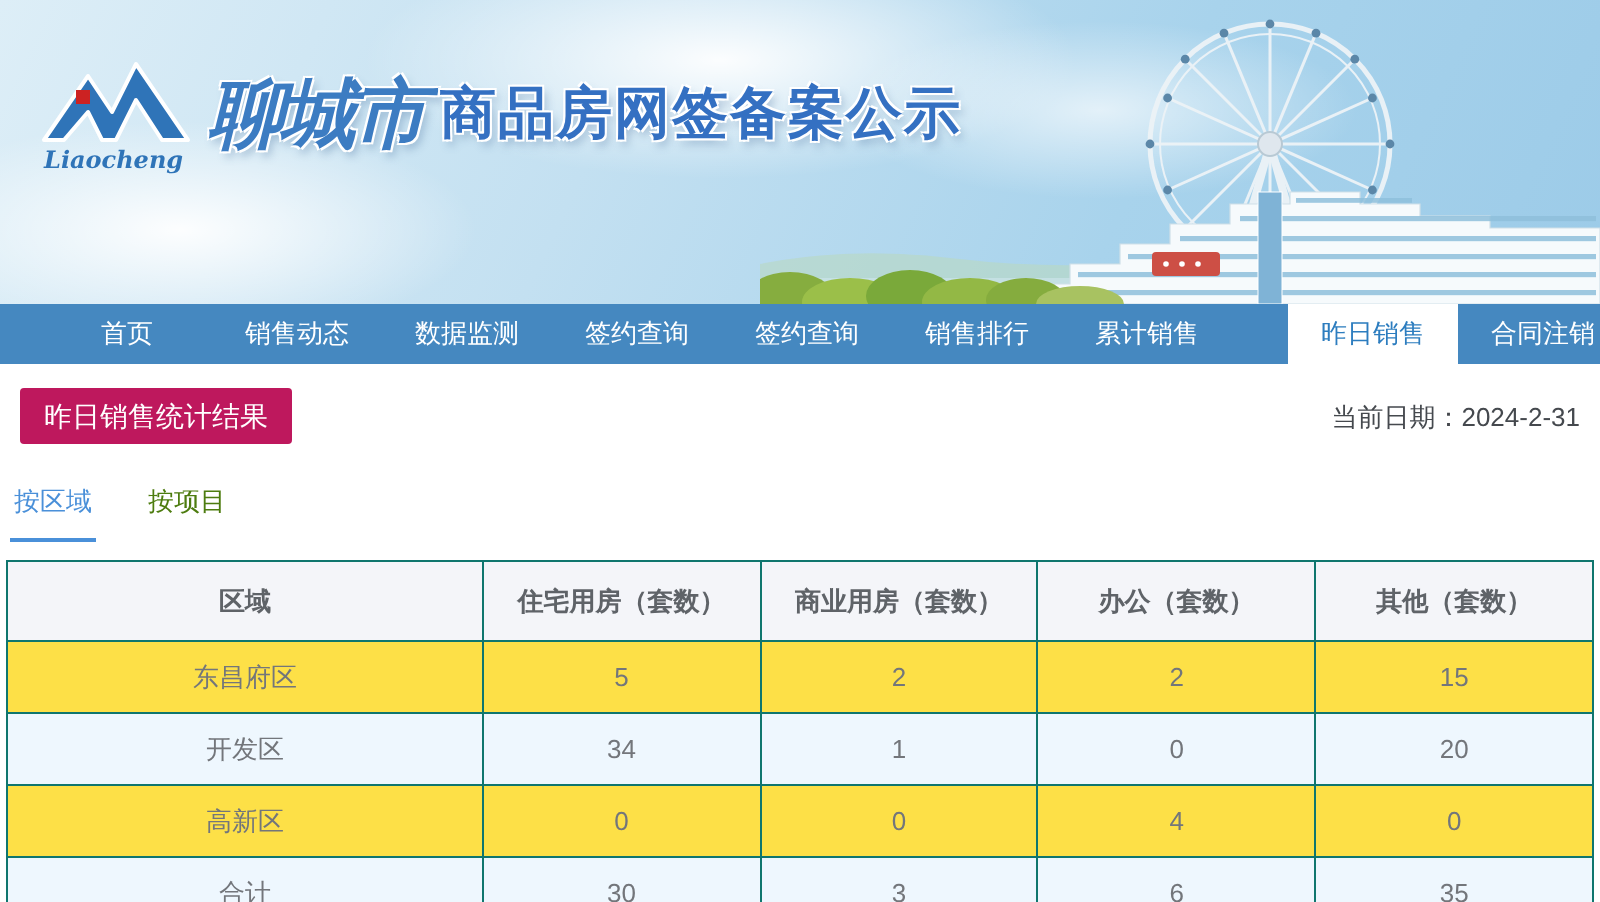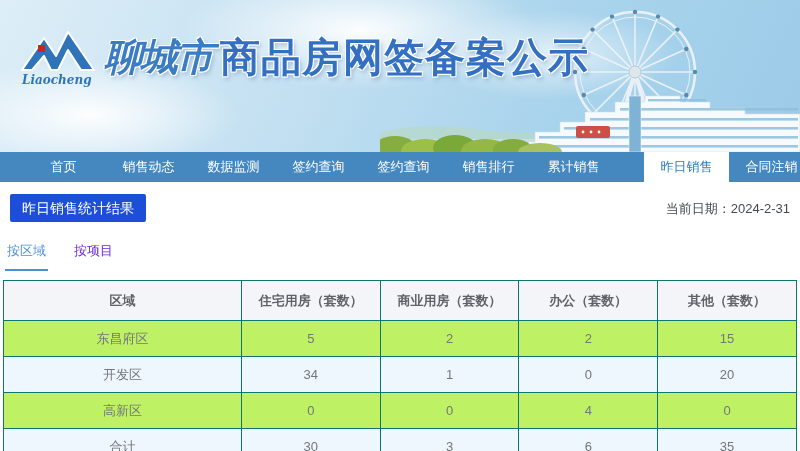--- a/index.html
+++ b/index.html
@@ -17,59 +17,59 @@
     background:radial-gradient(ellipse at center,rgba(255,255,255,.95) 0%,rgba(255,255,255,0) 70%);}
   .scene{position:absolute;right:0;top:0;}
   .brand{position:absolute;left:18px;top:26px;display:flex;align-items:center;z-index:3;}
   .brand-city{
     font-family:"DejaVu Serif","Liberation Serif",serif;
     font-weight:bold;font-style:italic;font-size:38px;color:#3c7cc2;
     margin-left:2px;letter-spacing:-2px;
     text-shadow:-1px -1px 0 #fff,1px -1px 0 #fff,-1px 1px 0 #fff,1px 1px 0 #fff,2px 3px 4px rgba(60,100,150,.35);
   }
   .brand-title{
-    font-weight:bold;font-size:40px;color:#3470c2;margin-left:8px;letter-spacing:1px;
+    font-weight:bold;font-size:28px;color:#3470c2;margin-left:8px;letter-spacing:1px;
     text-shadow:-1px -1px 0 #fff,1px -1px 0 #fff,-1px 1px 0 #fff,1px 1px 0 #fff,2px 3px 4px rgba(60,100,150,.35);
   }
   
   .nav{
     position:absolute;top:152px;left:0;width:793px;height:30px;
     background:#4588c0;display:flex;z-index:4;padding-left:21px;
   }
   .nav-item{
     flex:1;display:flex;align-items:center;justify-content:center;
     color:#fff;font-size:13px;cursor:pointer;text-decoration:none;white-space:nowrap;
   }
   .nav-item.active{background:#fff;color:#2d7dbf;margin-left:28px;}
   
   .content{position:absolute;top:182px;left:0;width:800px;}
   .page-head{position:relative;height:28px;margin:12px 10px 0 10px;}
   .section-title{
     position:absolute;left:0;top:0;height:28px;line-height:28px;
-    background:#1d4ed8;color:#fff;font-size:14px;padding:0 12px;border-radius:2px;
+    background:#be185d;color:#fff;font-size:14px;padding:0 12px;border-radius:2px;
   }
   .current-date{
     position:absolute;right:0;top:6px;font-size:13px;color:#45494e;
   }
   .tabs{display:flex;margin:16px 0 0 5px;}
   .tab{
-    font-size:13px;color:#6d28d9;margin-right:24px;padding:4px 2px 9px 2px;cursor:pointer;
+    font-size:13px;color:#4d7c0f;margin-right:24px;padding:4px 2px 9px 2px;cursor:pointer;
   }
   .tab.active{color:#4a90d9;border-bottom:2px solid #4a90d9;}
   
   table.stats{
     border-collapse:collapse;width:794px;margin:9px 0 0 3px;table-layout:fixed;
   }
   table.stats th,table.stats td{
     border:1px solid #0f766e;text-align:center;font-size:13px;font-weight:normal;
   }
   table.stats th{
     background:#f4f5f9;color:#5f6368;height:37px;font-weight:bold;
   }
-  table.stats td{height:33px;color:#73767b;background:#bef264;}
+  table.stats td{height:33px;color:#73767b;background:#fde047;}
   table.stats tr.alt td{background:#eef7fe;}
 </style>
 </head>
 <body>
 
 <div class="banner">
   <div class="cloud" style="left:180px;top:-30px;width:360px;height:120px;"></div>
   <div class="cloud" style="left:-60px;top:60px;width:300px;height:110px;"></div>
   <div class="cloud" style="left:420px;top:10px;width:260px;height:90px;opacity:.7;"></div>
 

